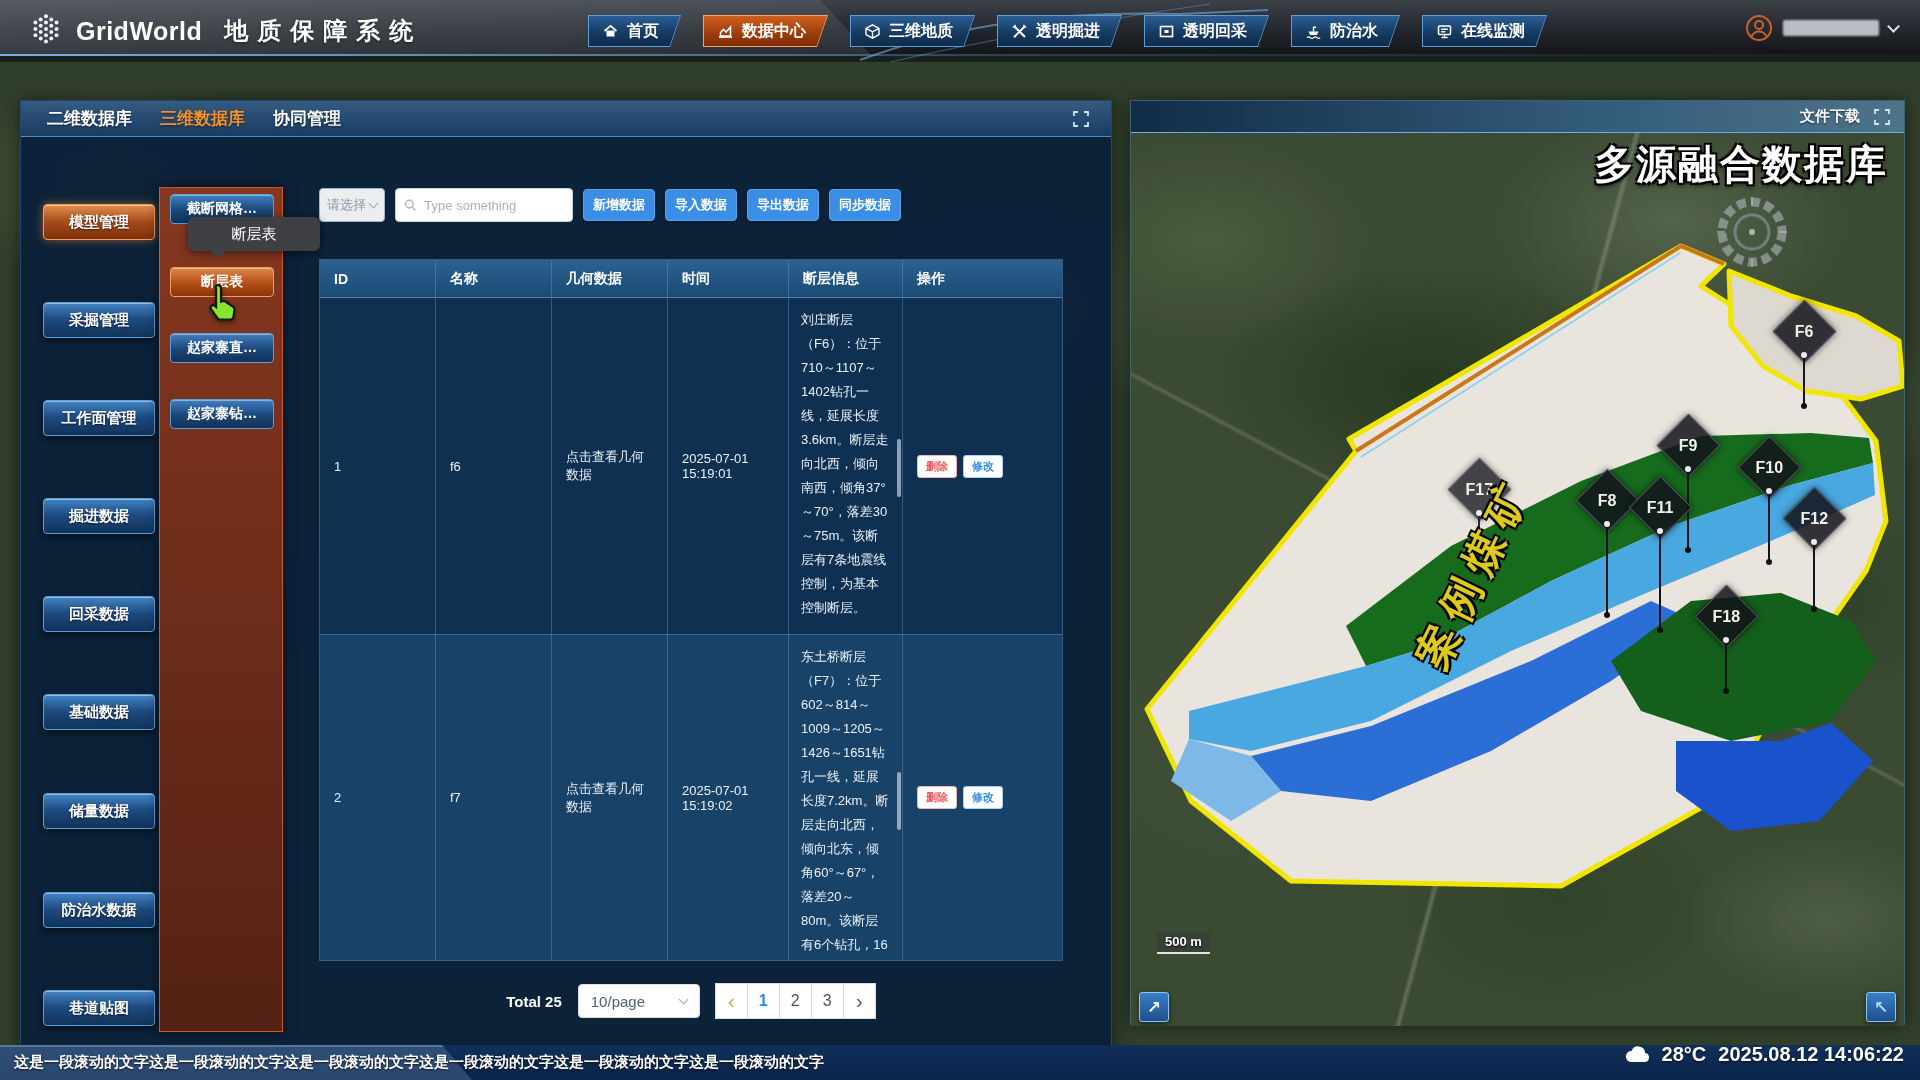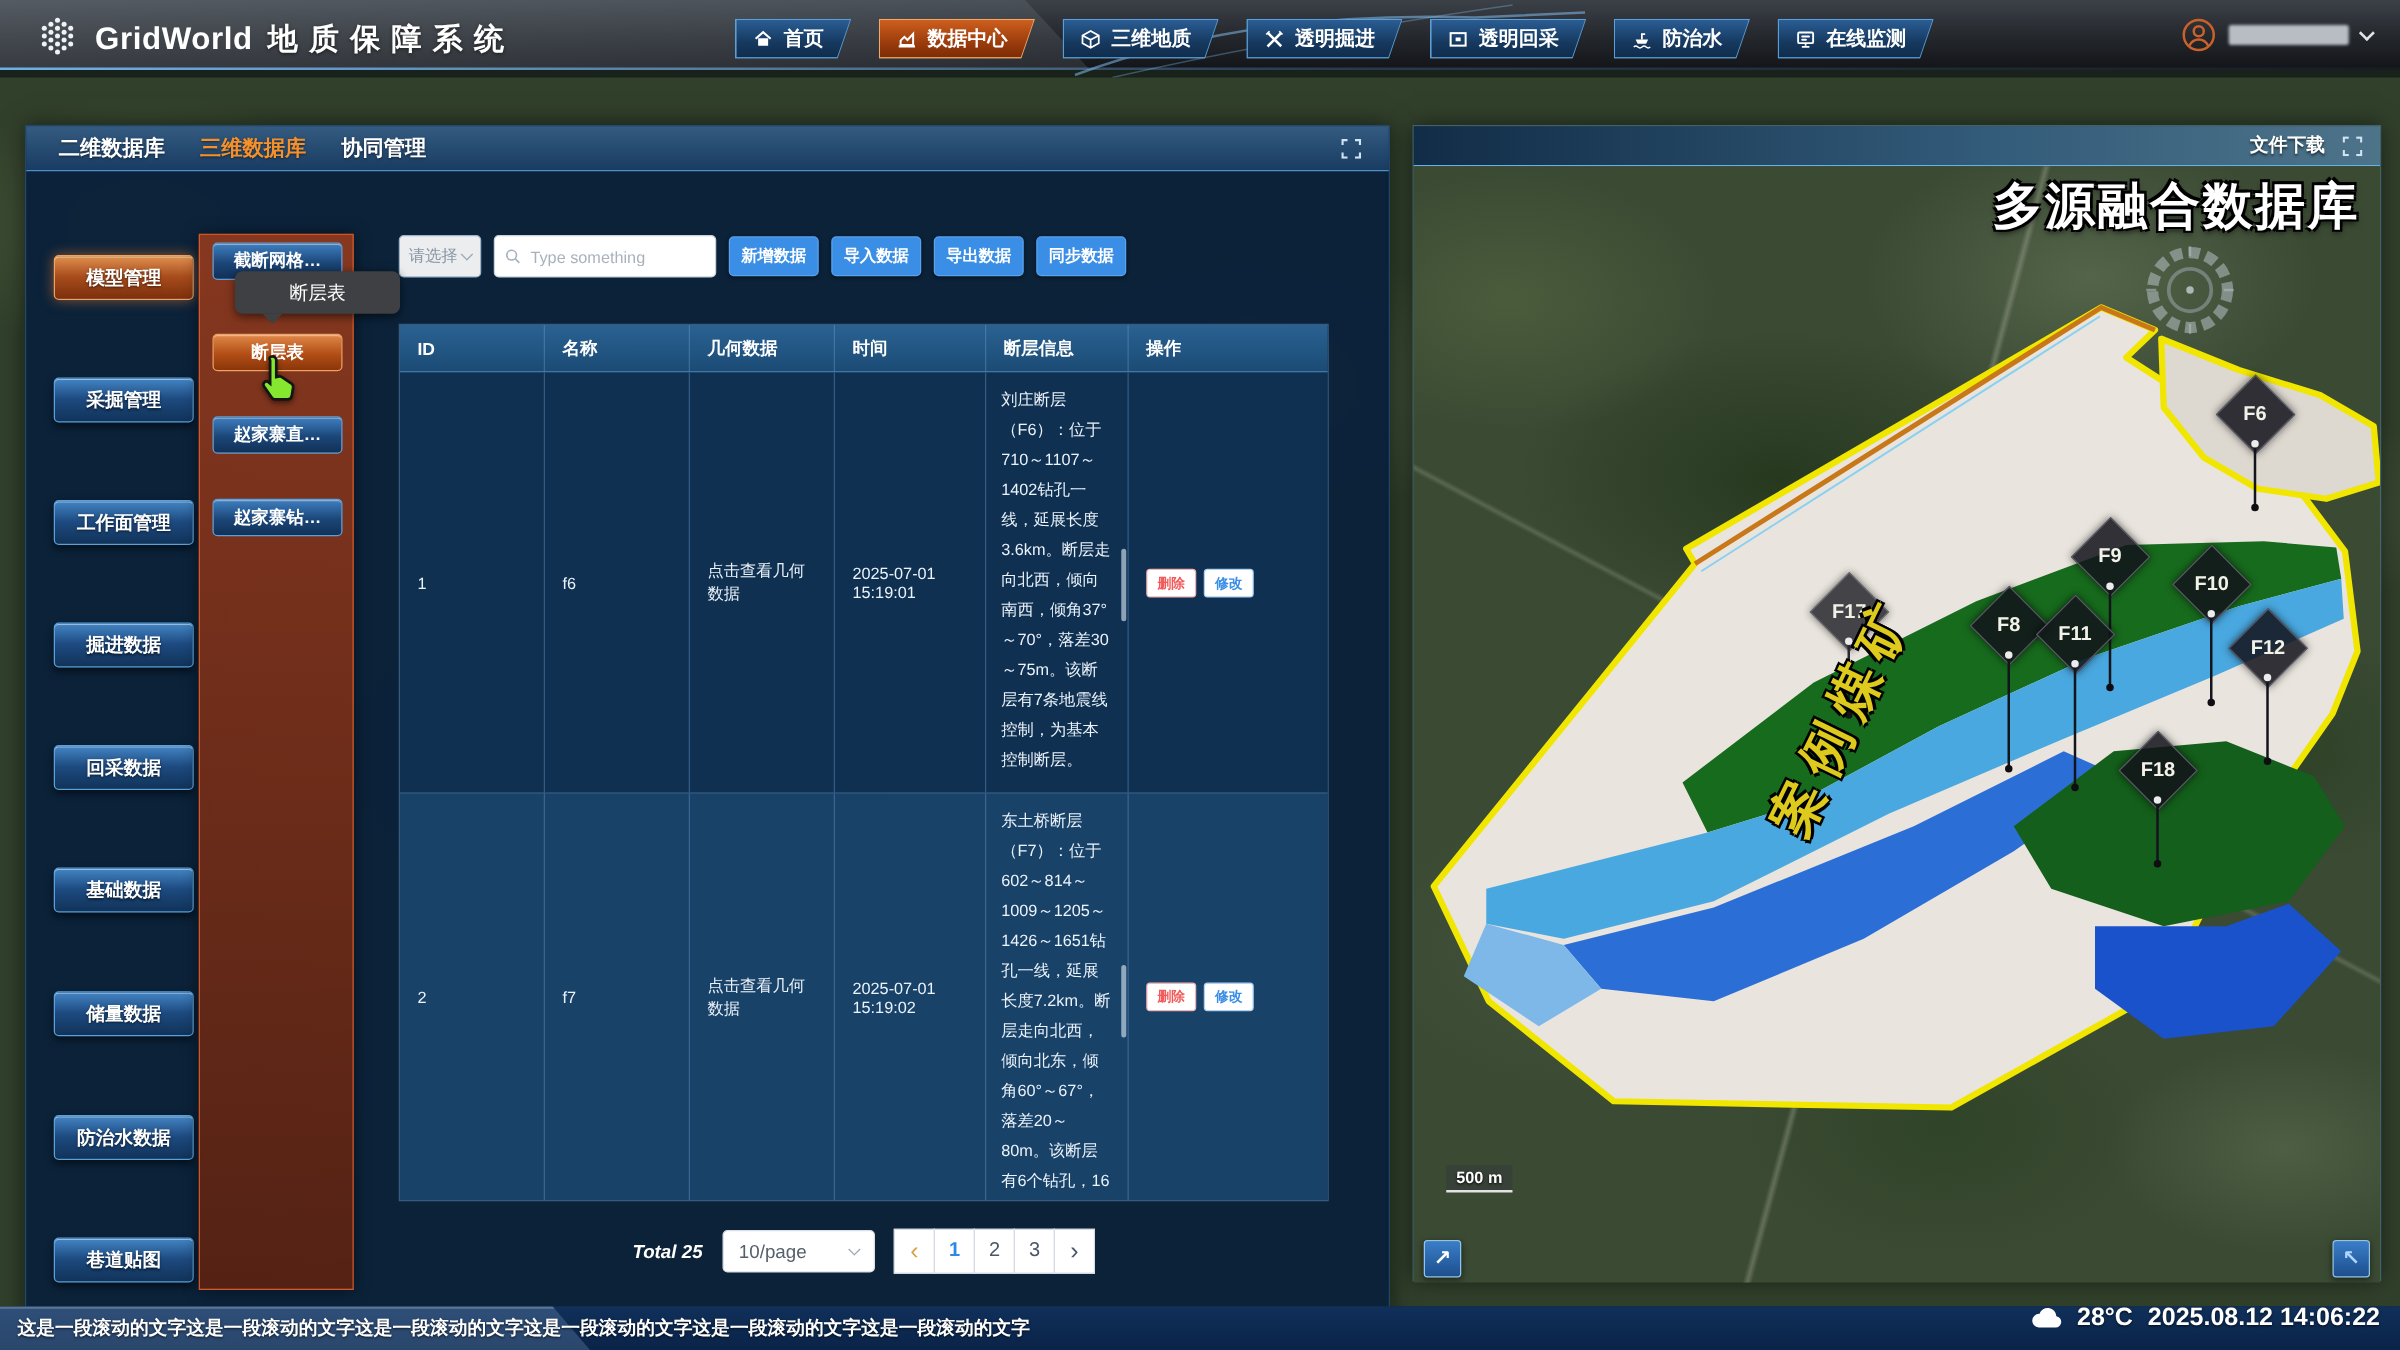--- a/index.html
+++ b/index.html
@@ -10,21 +10,21 @@
   .topbar{position:absolute;left:0;top:0;width:1920px;height:56px;
     background:linear-gradient(180deg,#3c4148 0%,#23262b 55%,#121418 100%);z-index:30;}
   .topbar::before{content:"";position:absolute;inset:0;
     background:linear-gradient(100deg,rgba(150,160,170,.28),rgba(70,80,90,.10));
     clip-path:polygon(0 0,820px 0,872px 100%,0 100%);}
   .topbar::after{content:"";position:absolute;left:0;bottom:0;width:100%;height:2px;
     background:linear-gradient(90deg,#6fb0e8 0%,rgba(111,176,232,.25) 55%,rgba(111,176,232,.05) 100%);}
   .deco-lines{position:absolute;left:850px;top:0;width:420px;height:62px;z-index:1;}
   .brand{position:absolute;left:28px;top:0;height:62px;display:flex;align-items:center;gap:12px;z-index:2;}
   .brand-name{color:#fff;font-size:25px;font-weight:bold;letter-spacing:.5px;}
-  .brand-title{color:#fff;font-size:24px;font-weight:bold;letter-spacing:9px;margin-left:0;text-shadow:0 1px 3px rgba(0,0,0,.6);}
+  .brand-title{color:#fff;font-size:24px;font-weight:bold;letter-spacing:9px;margin-left:10px;text-shadow:0 1px 3px rgba(0,0,0,.6);}
   .mainnav{position:absolute;left:588px;top:15px;height:32px;display:flex;gap:22px;z-index:2;}
   .nav-item{position:relative;display:flex;align-items:center;gap:8px;padding:0 22px 0 14px;height:32px;
     color:#fff;font-size:16px;font-weight:bold;cursor:pointer;}
   .nav-item::before{content:"";position:absolute;inset:0;background:#5a9fd8;
     clip-path:polygon(0 0,100% 0,calc(100% - 11px) 100%,0 100%);z-index:-2;}
   .nav-item::after{content:"";position:absolute;inset:1px;
     background:linear-gradient(180deg,#2a5d94 0%,#16395f 60%,#102c4c 100%);
     clip-path:polygon(0 0,100% 0,calc(100% - 10.4px) 100%,0 100%);z-index:-1;}
   .nav-item.active::before{background:#f2a868;}
   .nav-item.active::after{background:linear-gradient(180deg,#cd5f1e 0%,#9c3c0c 60%,#7c2c06 100%);}
@@ -108,21 +108,21 @@
   .g-row:last-child{border-bottom:none;}
   .cell.mid{display:flex;align-items:center;padding:0 14px;}
   .cell.info{padding:10px 12px;line-height:24px;}
   .scroll-thumb{position:absolute;right:1px;top:42%;width:4px;height:58px;border-radius:2px;background:rgba(225,238,250,.6);}
   .act-btn{display:inline-block;padding:3px 8px;border-radius:3px;background:#fff;font-size:11px;font-weight:bold;cursor:pointer;}
   .act-del{color:#f25a5a;border:1px solid #f5b4b4;}
   .act-edit{color:#3a8ee6;border:1px solid #abd2f5;margin-left:6px;}
   .geo-link{cursor:pointer;}
 
   .pagination{margin-top:22px;display:flex;align-items:center;justify-content:center;gap:16px;}
-  .pg-total{color:#fff;font-size:15px;font-weight:bold;font-style:italic;}
+  .pg-total{color:#fff;font-size:15px;font-weight:bold;}
   .pg-size{width:122px;height:34px;background:#fff;border:1px solid #dcdfe6;border-radius:4px;display:flex;
     align-items:center;justify-content:space-between;padding:0 12px;cursor:pointer;}
   .pg-size span{color:#55606c;font-size:15px;}
   .pager{display:flex;}
   .pg-box{width:33px;height:36px;background:#fff;border:1px solid #d8dce4;display:flex;align-items:center;justify-content:center;
     font-size:16px;color:#4a5568;cursor:pointer;margin-left:-1px;}
   .pg-box.prev{color:#d8a24a;font-size:20px;}
   .pg-box.next{color:#4a5568;font-size:20px;}
   .pg-box.cur{color:#2a8ae6;font-weight:bold;}
 

